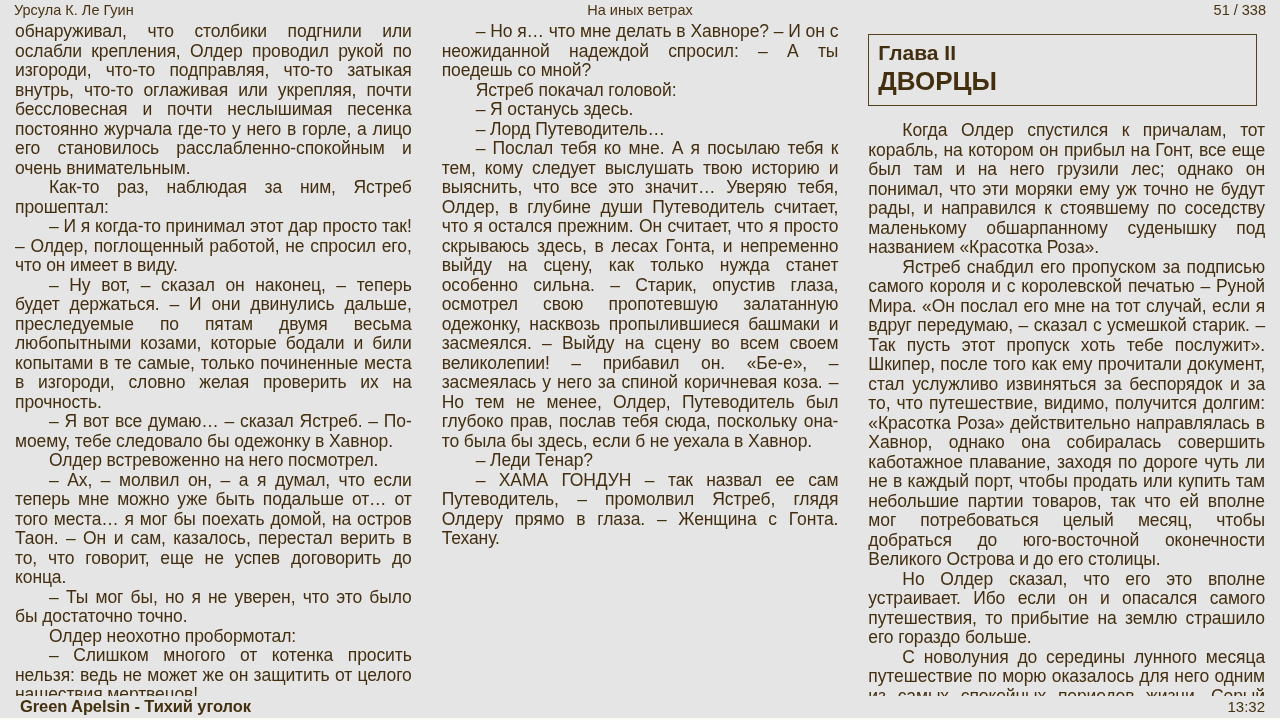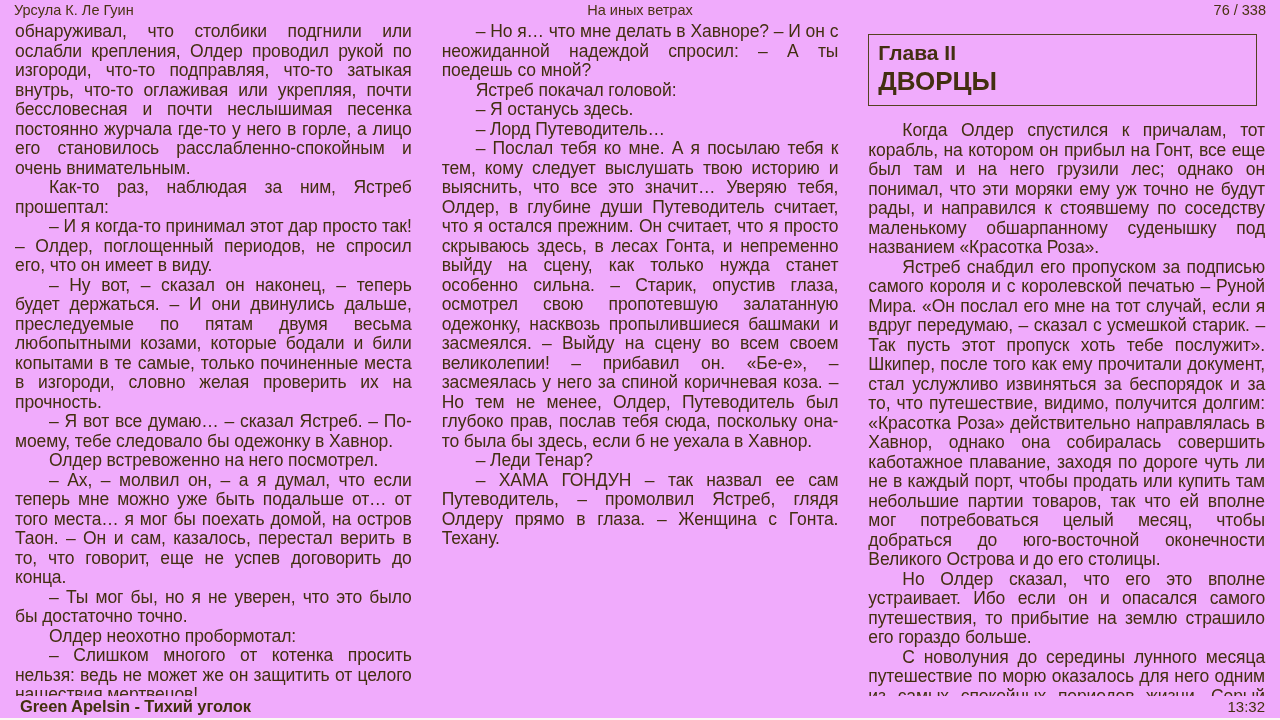--- a/index.html
+++ b/index.html
@@ -3,21 +3,21 @@
 <meta charset="utf-8">
 <style>
   html,body{margin:0;padding:0;}
   body{
     width:1280px;height:720px;overflow:hidden;
     font-family:"Liberation Sans","DejaVu Sans",sans-serif;
   }
   .page{
     width:1280px;height:720px;
     display:flex;flex-direction:column;
-    background:#f0abfc;color:#432f10;
+    background:#e5e5e5;color:#432f10;
   }
   
   .hdr{
     height:20px;flex:0 0 auto;
     display:flex;align-items:flex-start;
     padding:2px 14px 0 14px;box-sizing:border-box;
     font-size:14.5px;line-height:16px;color:#4a3312;
   }
   .hdr .left{flex:1;text-align:left;white-space:nowrap;}
   .hdr .center{flex:1;text-align:center;white-space:nowrap;}
@@ -62,29 +62,29 @@
   }
 </style>
 </head>
 <body>
 
 <div class="page">
 
   <div class="hdr">
     <div class="left">Урсула К. Ле Гуин</div>
     <div class="center">На иных ветрах</div>
-    <div class="right">76 / 338</div>
+    <div class="right">51 / 338</div>
   </div>
 
   <div class="main">
 
     <div class="col">
       <p class="no-indent">обнаруживал, что столбики подгнили или ослабли крепления, Олдер проводил рукой по изгороди, что-то подправляя, что-то затыкая внутрь, что-то оглаживая или укрепляя, почти бессловесная и почти неслышимая песенка постоянно журчала где-то у него в горле, а лицо его становилось расслабленно-спокойным и очень внимательным.</p>
       <p>Как-то раз, наблюдая за ним, Ястреб прошептал:</p>
-      <p>– И я когда-то принимал этот дар просто так! – Олдер, поглощенный периодов, не спросил его, что он имеет в виду.</p>
+      <p>– И я когда-то принимал этот дар просто так! – Олдер, поглощенный работой, не спросил его, что он имеет в виду.</p>
       <p>– Ну вот, – сказал он наконец, – теперь будет держаться. – И они двинулись дальше, преследуемые по пятам двумя весьма любопытными козами, которые бодали и били копытами в те самые, только починенные места в изгороди, словно желая проверить их на прочность.</p>
       <p>– Я вот все думаю… – сказал Ястреб. – По-моему, тебе следовало бы одежонку в Хавнор.</p>
       <p>Олдер встревоженно на него посмотрел.</p>
       <p>– Ах, – молвил он, – а я думал, что если теперь мне можно уже быть подальше от… от того места… я мог бы поехать домой, на остров Таон. – Он и сам, казалось, перестал верить в то, что говорит, еще не успев договорить до конца.</p>
       <p>– Ты мог бы, но я не уверен, что это было бы достаточно точно.</p>
       <p>Олдер неохотно пробормотал:</p>
       <p>– Слишком многого от котенка просить нельзя: ведь не может же он защитить от целого нашествия мертвецов!</p>
 
     </div>
 

